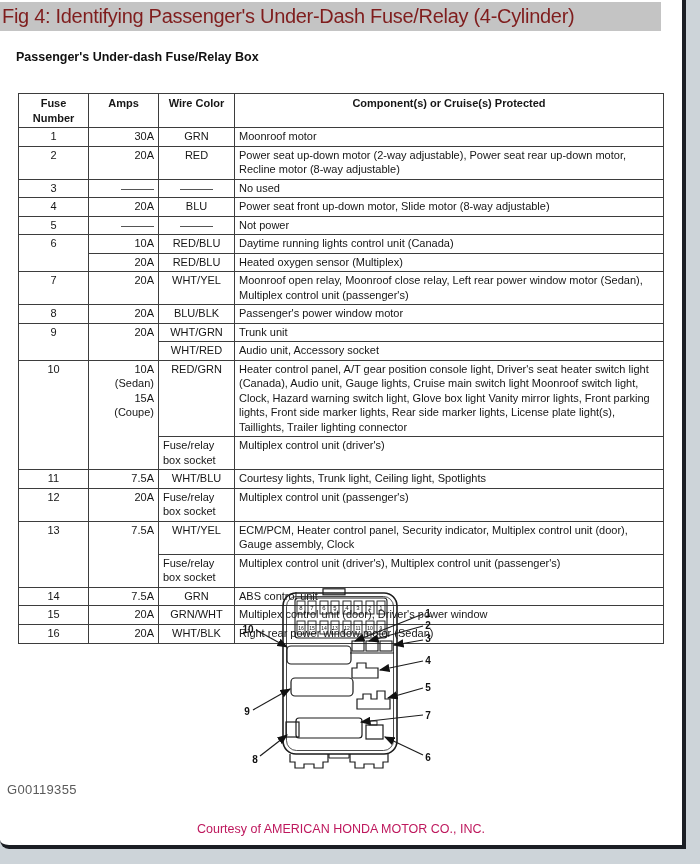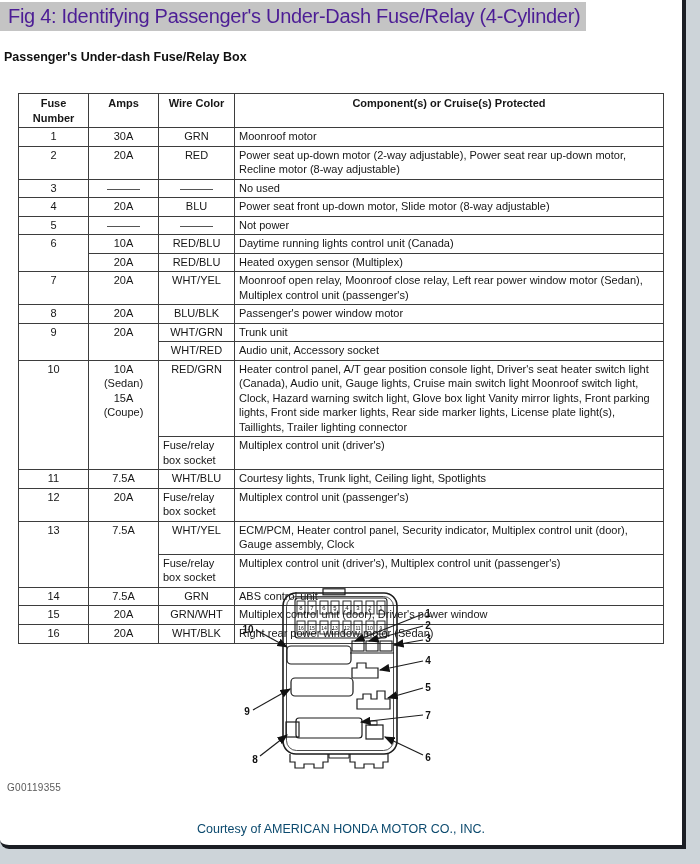--- a/index.html
+++ b/index.html
@@ -11,58 +11,58 @@
   }
   .page{
     position:absolute;left:0;top:0;
     width:682px;height:845px;
     background:#ffffff;
     border-right:4px solid #1b1e24;
     border-bottom:4px solid #1b1e24;
     border-bottom-left-radius:9px;
   }
   .figbar{
-    position:absolute;left:0;top:2px;width:586px;height:29px;
+    position:absolute;left:0;top:2px;width:661px;height:29px;
     background:#c4c4c4;
-    color:#4c1d95;
+    color:#7f1d1d;
     font-size:20px;line-height:29px;
-    padding-left:8px;box-sizing:border-box;
+    padding-left:2px;box-sizing:border-box;
     letter-spacing:-0.3px;
     white-space:nowrap;
   }
   .subtitle{
-    position:absolute;left:4px;top:50px;
+    position:absolute;left:16px;top:50px;
     font-size:12.5px;font-weight:bold;color:#101010;
   }
   table.fuse{
     position:absolute;left:18px;top:93px;
     width:646px;
     border-collapse:collapse;
     font-size:11px;line-height:1.32;
     color:#161616;
   }
   table.fuse th,table.fuse td{
     border:1px solid #3d3d3d;
     padding:1px 4px 2px 4px;
     vertical-align:top;
   }
   table.fuse th{
     font-weight:bold;text-align:center;padding:2px 4px;
   }
   td.num,td.amps,td.wire{text-align:center;}
-  td.amps{white-space:pre-line;}
+  td.amps{white-space:pre-line;text-align:right;}
   td.wire.left{text-align:left;}
   td.comp{text-align:left;}
   .docid{
     position:absolute;left:7px;top:782px;
-    font-size:10px;color:#5a5a5a;letter-spacing:.3px;text-align:right;
+    font-size:13px;color:#5a5a5a;letter-spacing:.3px;text-align:right;
   }
   .courtesy{
     position:absolute;left:0;top:822px;width:682px;
-    text-align:center;font-size:12.5px;color:#0c4a6e;
+    text-align:center;font-size:12.5px;color:#be185d;
   }
   svg.diagram{position:absolute;left:238px;top:588px;}
   svg.diagram .ln{stroke:#1c1c1c;fill:none;}
   svg.diagram text{font-family:"Liberation Sans",sans-serif;fill:#111;}
   .callout-label{font-size:10px;font-weight:bold;}
   .slotnum-top{font-size:6px;}
   .slotnum-bot{font-size:5px;}
 </style>
 </head>
 <body>

